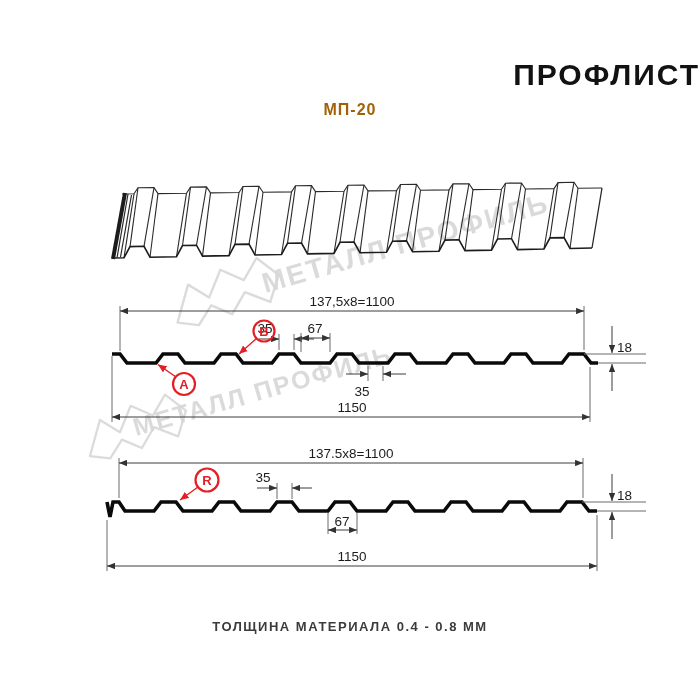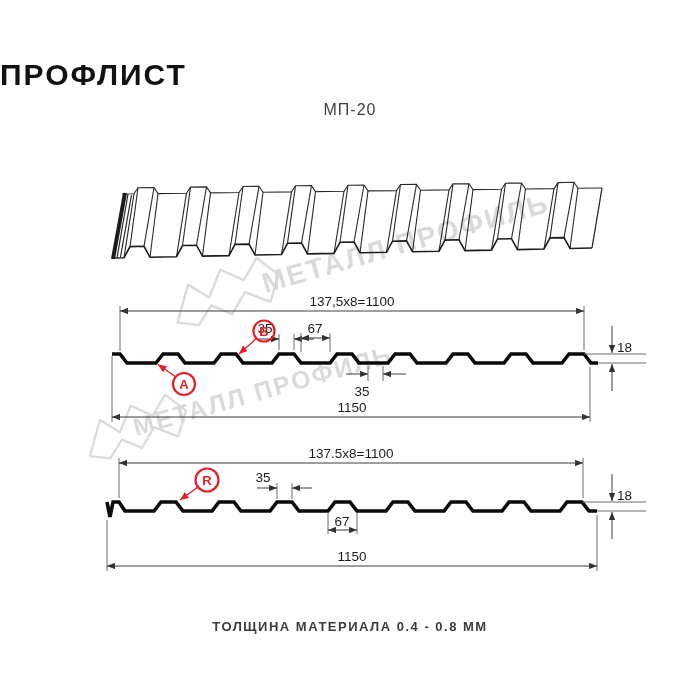--- a/index.html
+++ b/index.html
@@ -1,26 +1,26 @@
 <!DOCTYPE html>
 <html><head>
 <meta charset="utf-8">
 <style>
   html,body{margin:0;padding:0;}
   body{
     width:700px;height:700px;background:#ffffff;position:relative;overflow:hidden;
     font-family:"Liberation Sans", sans-serif;
   }
   .page-title{
-    position:absolute;left:0;top:58px;width:700px;text-align:left;
+    position:absolute;left:0;top:58px;width:700px;text-align:right;
     font-size:30px;font-weight:800;letter-spacing:2px;color:#121212;
   }
   .page-subtitle{
     position:absolute;left:0;top:101px;width:700px;text-align:center;
-    font-size:16px;font-weight:400;letter-spacing:1px;color:#404040;
+    font-size:16px;font-weight:700;letter-spacing:1px;color:#a16207;
   }
   .page-footer{
     position:absolute;left:0;top:619px;width:700px;text-align:center;
     font-size:13px;font-weight:600;letter-spacing:1.5px;color:#3b3b3b;
   }
   svg{position:absolute;left:0;top:0;}
   .dim{font:13.5px "Liberation Sans", sans-serif;fill:#1c1c1c;text-anchor:middle;}
   .dim-s{font:13.5px "Liberation Sans", sans-serif;fill:#1c1c1c;text-anchor:start;}
   .wm-text{font:bold 28px "Liberation Sans", sans-serif;fill:#d7d7d7;letter-spacing:2px;text-anchor:middle;opacity:.9;}
   .wm-text2{font:bold 25px "Liberation Sans", sans-serif;fill:#d7d7d7;letter-spacing:2px;text-anchor:middle;opacity:.9;}

